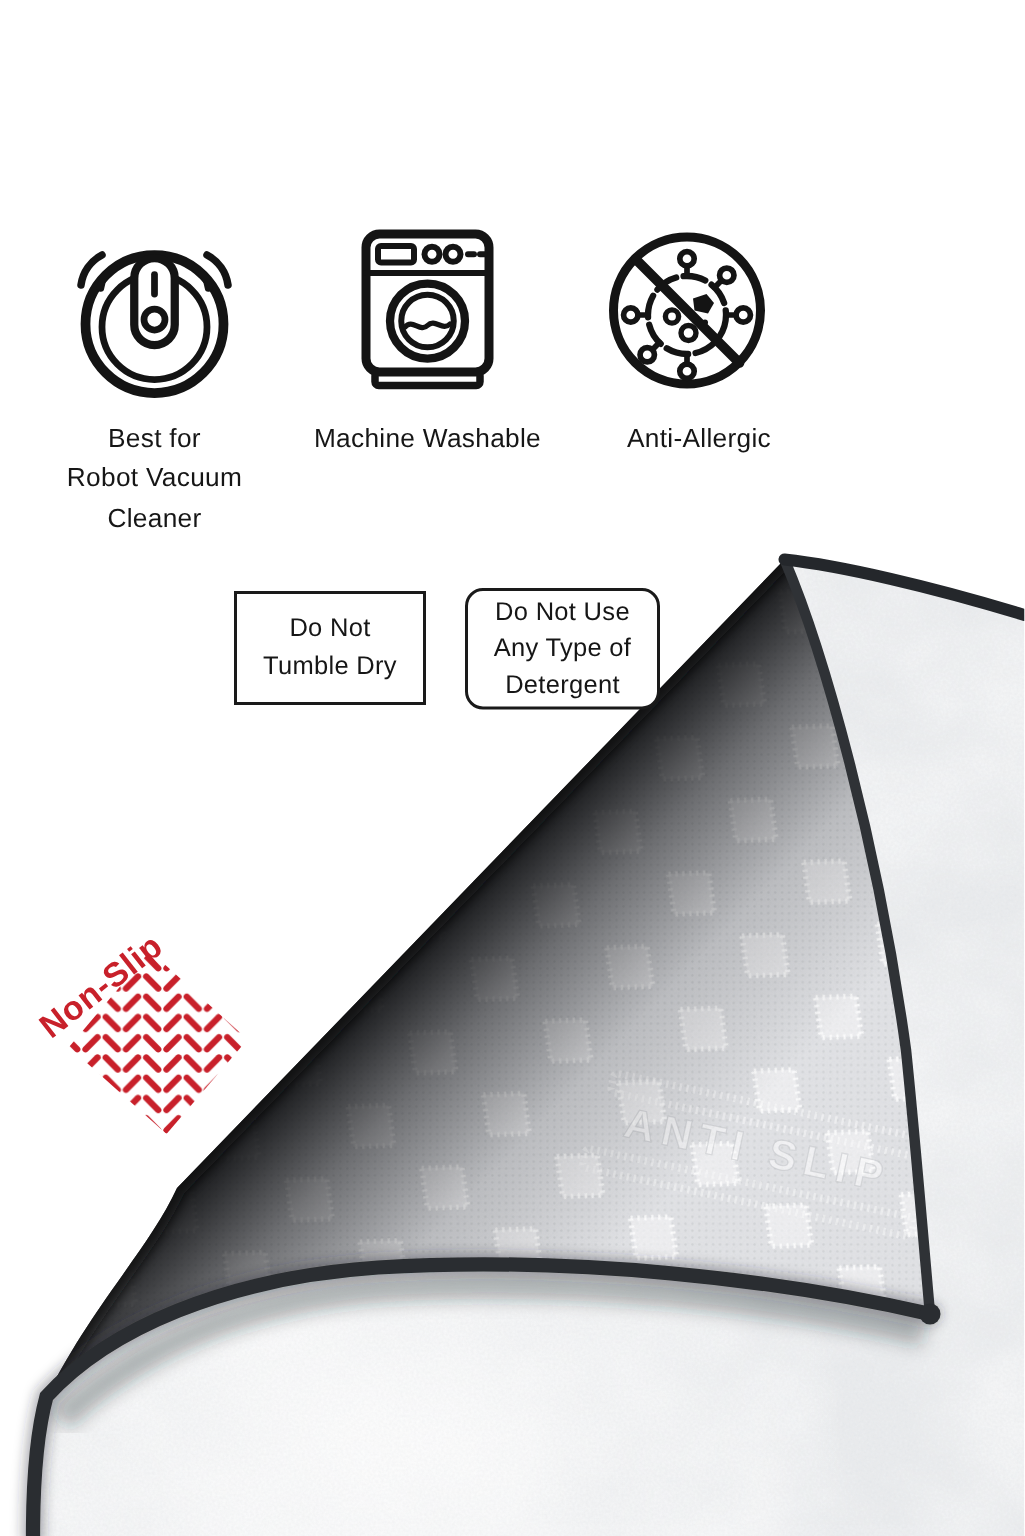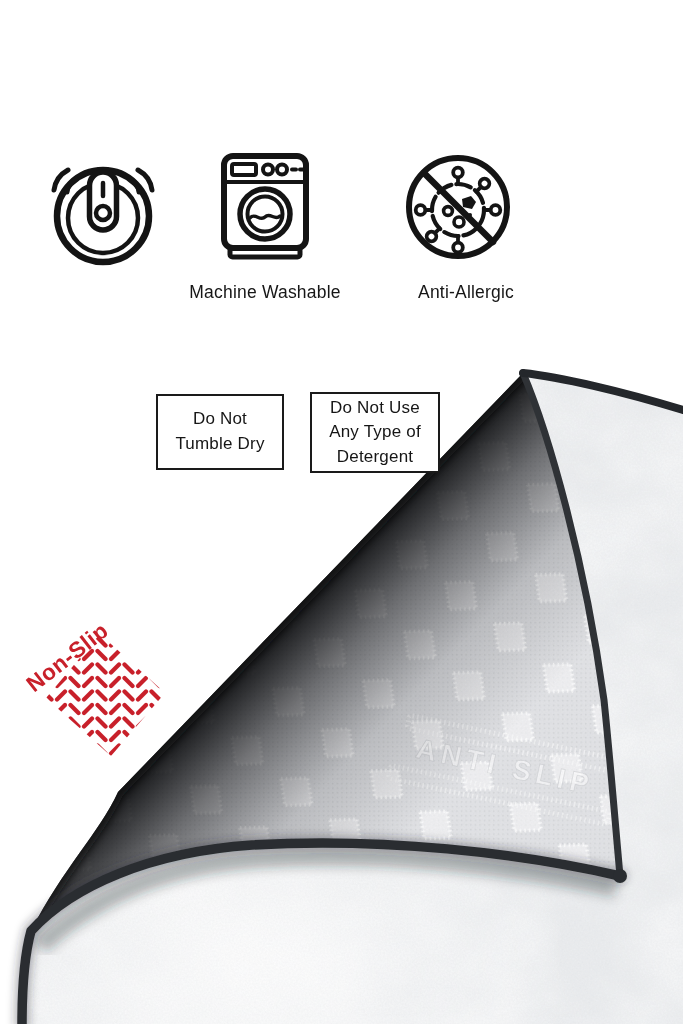--- a/index.html
+++ b/index.html
@@ -3,27 +3,27 @@
 <meta charset="utf-8">
 <style>
   html,body{margin:0;padding:0;background:#fff;}
   .canvas{position:relative;width:683px;height:1024px;overflow:hidden;background:#ffffff;
           font-family:"Liberation Sans",sans-serif;color:#161616;}
   .rug-svg{position:absolute;left:0;top:0;width:683px;height:1024px;z-index:0;}
   .feature{position:absolute;top:146px;display:flex;flex-direction:column;align-items:center;z-index:1;}
   .feature .icon-box{height:122px;display:flex;align-items:center;justify-content:center;}
   .feat-label{margin-top:11px;font-size:17.5px;line-height:1.5;text-align:center;white-space:pre-line;
               color:#161616;letter-spacing:.2px;}
-  .f1{left:33px;width:140px;} .f2{left:180px;width:170px;} .f3{left:380px;width:134px;align-items:flex-end;} .f4{left:514px;width:164px;}
+  .f1{left:33px;width:140px;} .f2{left:200px;width:170px;} .f3{left:380px;width:134px;align-items:flex-end;} .f4{left:514px;width:164px;}
   .care-box{position:absolute;z-index:2;background:#ffffff;border:2.5px solid #1a1a1a;
             display:flex;align-items:center;justify-content:center;text-align:center;
             font-size:17px;line-height:1.45;white-space:pre-line;letter-spacing:.2px;}
   .b1{left:32px;top:393px;width:128px;height:74px;}
   .b2{left:156px;top:394px;width:124px;height:72px;}
-  .b3{left:310px;top:392px;width:126px;height:77px;}
+  .b3{left:310px;top:392px;width:126px;height:77px;border-radius:12px;}
   .ico{stroke:#141414;fill:none;stroke-linecap:round;stroke-linejoin:round;}
 </style>
 </head>
 <body>
 
 <div class="canvas">
 
   <svg class="rug-svg" viewBox="0 0 683 1024" aria-hidden="true">
     <defs>
       <linearGradient id="shadeL" gradientUnits="userSpaceOnUse" x1="320" y1="583" x2="493" y2="750">
@@ -130,20 +130,23 @@
         <circle cx="60" cy="72" r="35" stroke-width="4.5"></circle>
         <rect x="46.5" y="26" width="27" height="58" rx="13.5" fill="#fff" stroke-width="5.5"></rect>
         <line x1="60" y1="37" x2="60" y2="50" stroke-width="4.5"></line>
         <circle cx="60" cy="67" r="7" stroke-width="4.5"></circle>
         <path d="M33,33 A17,17 0 0 0 24,46" stroke-width="5"></path>
         <path d="M25,24 A27,27 0 0 0 11,44" stroke-width="5"></path>
         <path d="M87,33 A17,17 0 0 1 96,46" stroke-width="5"></path>
         <path d="M95,24 A27,27 0 0 1 109,44" stroke-width="5"></path>
       </svg>
     </div>
+    <div class="feat-label">Best for
+Robot Vacuum
+Cleaner</div>
   </div>
 
   <div class="feature f2">
     <div class="icon-box">
       <svg class="ico" width="110" height="118" viewBox="0 0 110 118">
         <rect x="14" y="8" width="82" height="92" rx="9" stroke-width="6"></rect>
         <line x1="14" y1="34" x2="96" y2="34" stroke-width="4"></line>
         <rect x="22" y="16" width="24" height="11" rx="2" stroke-width="4"></rect>
         <circle cx="58" cy="21.5" r="5" stroke-width="4"></circle>
         <circle cx="72" cy="21.5" r="5" stroke-width="4"></circle>

